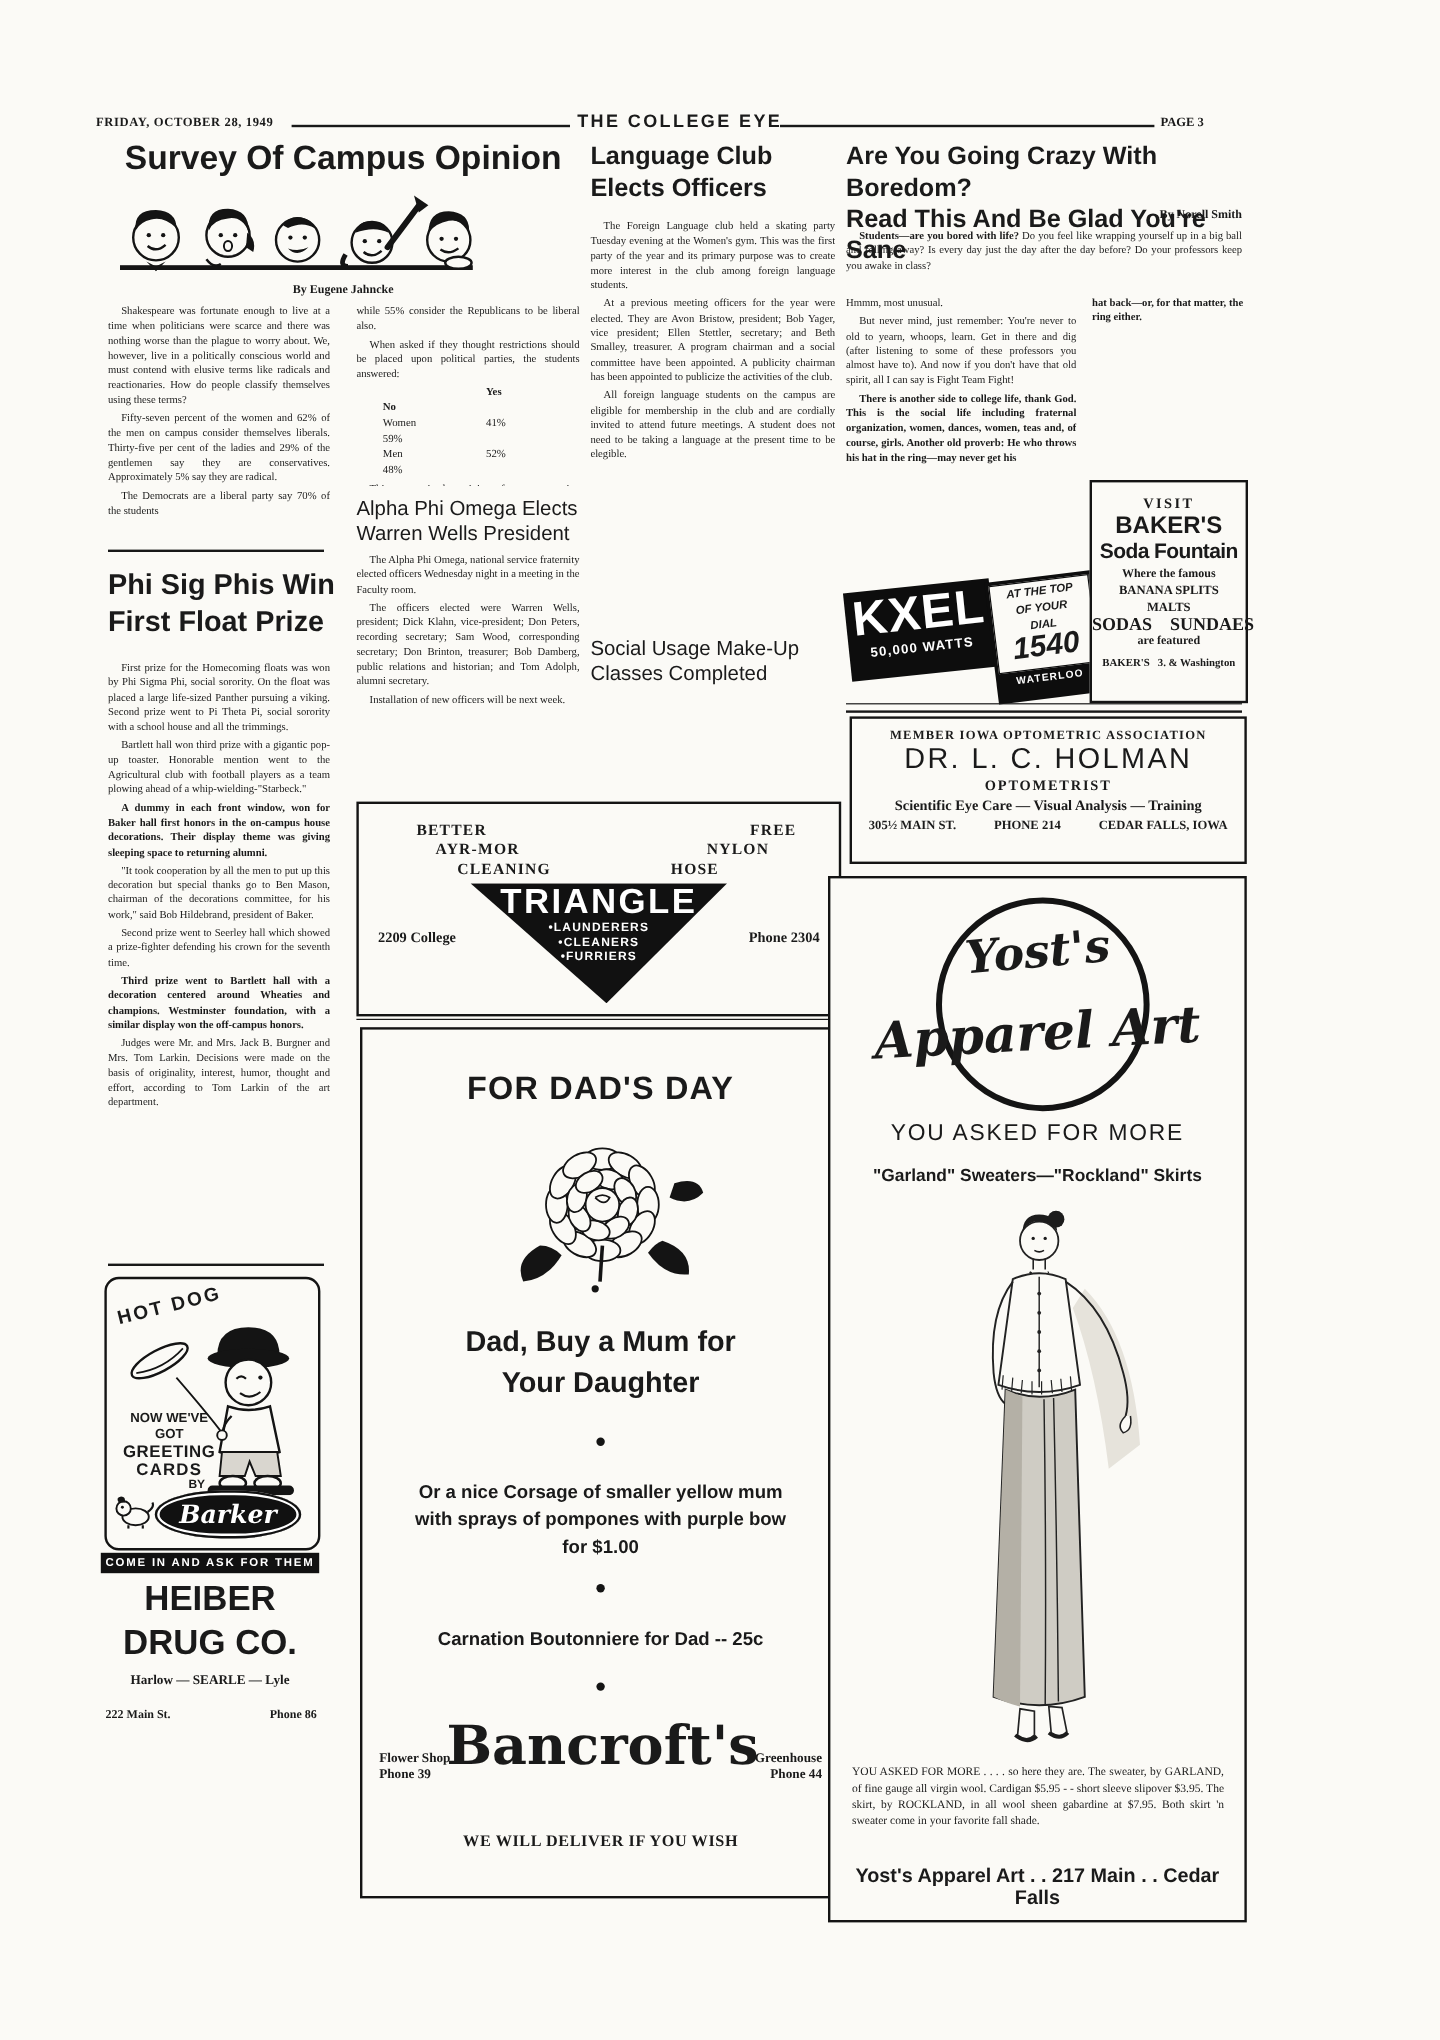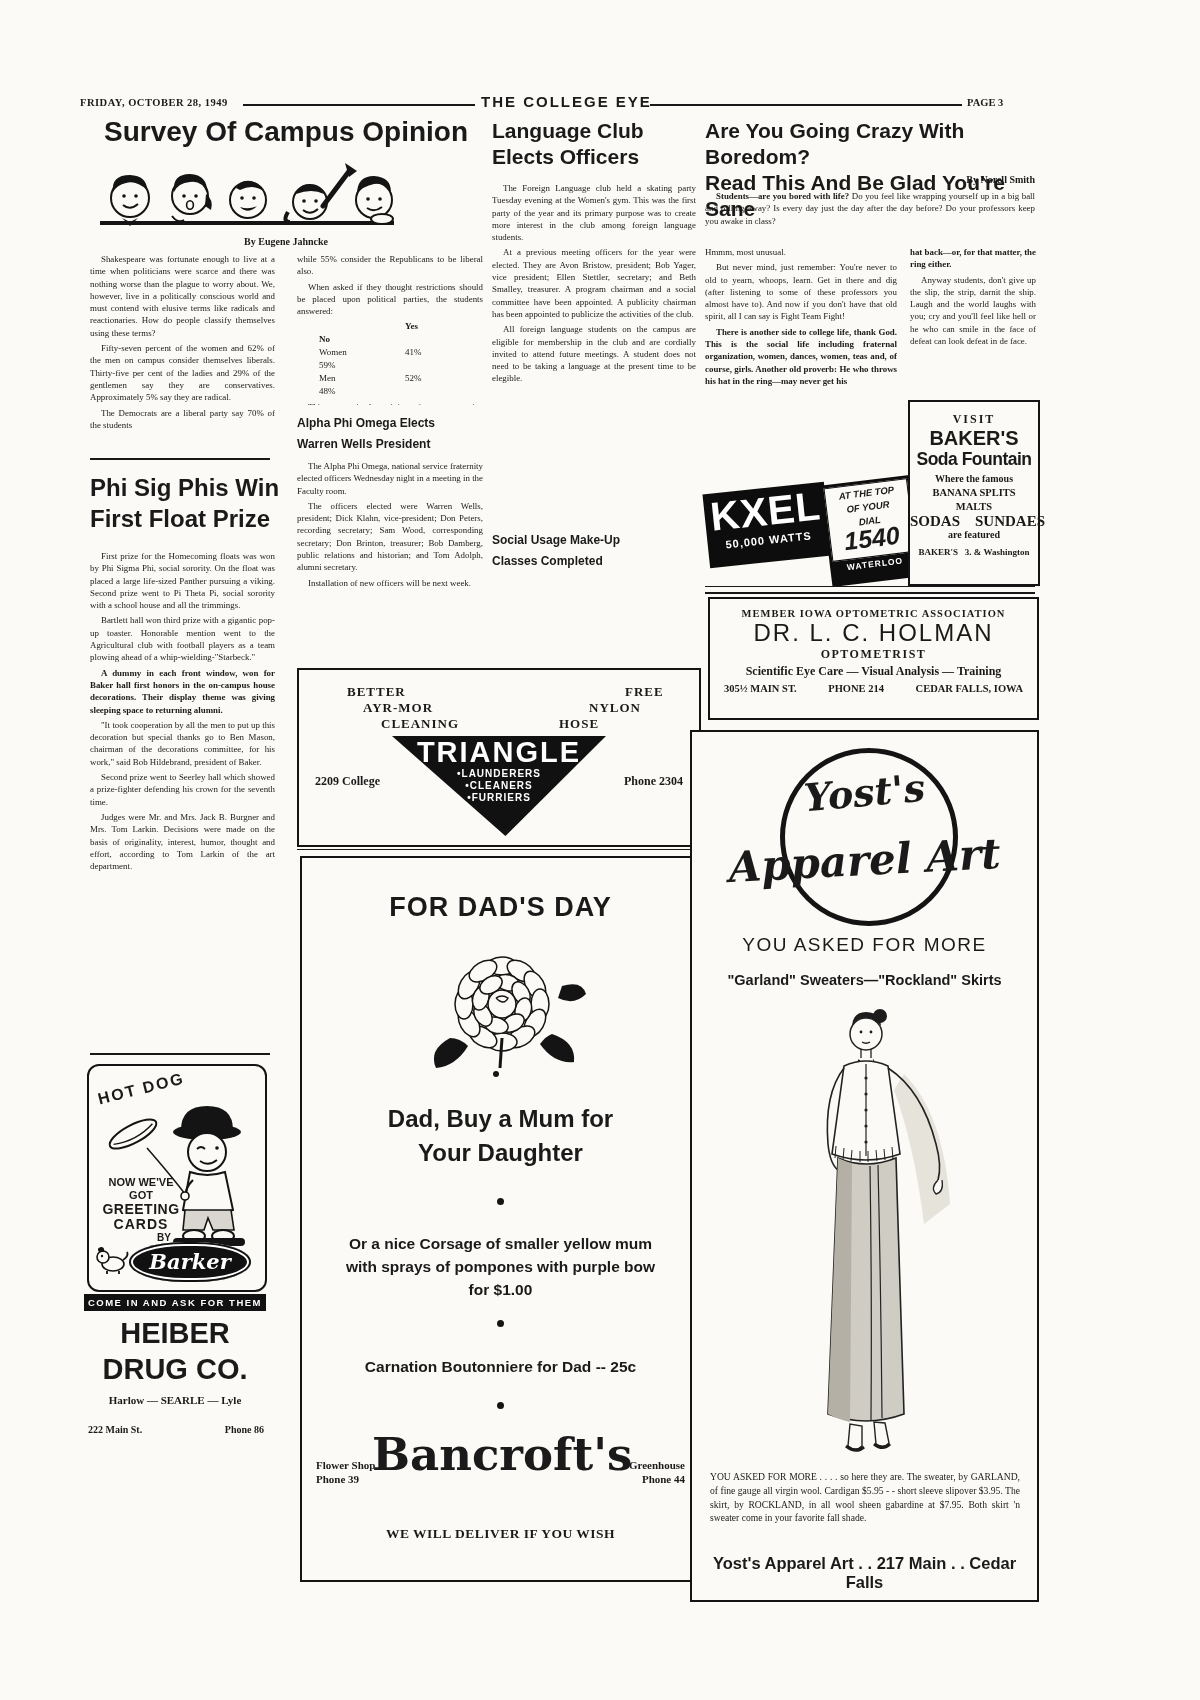--- a/index.html
+++ b/index.html
@@ -15,21 +15,21 @@
   
   .copy p{margin:0 0 3px 0;text-indent:11px;text-align:justify;font-size:8.9px;line-height:12.3px;}
   .copy p.noind{text-indent:0;}
   .copy p.b{font-weight:bold;}
   .copy{overflow:hidden;}
 
   
   .h-xl{font-family:"Liberation Sans",sans-serif;font-weight:bold;font-size:28px;line-height:32px;}
   .h-lg{font-family:"Liberation Sans",sans-serif;font-weight:bold;font-size:24px;line-height:31px;}
   .h-md{font-family:"Liberation Sans",sans-serif;font-weight:bold;font-size:21px;line-height:26px;}
-  .h-sm{font-family:"Liberation Sans",sans-serif;font-weight:bold;font-size:12px;line-height:21px;}
+  .h-sm{font-family:"Liberation Sans",sans-serif;font-weight:normal;font-size:17px;line-height:21px;}
   .byline{font-weight:bold;font-size:10px;}
 
   
   .minitable{font-size:9px;line-height:13px;margin:2px 0 3px 22px;}
   .minitable .hd{font-weight:bold;}
   .minitable span{display:inline-block;}
   .mt-l{width:86px;} .mt-c{width:42px;}
 
   
   .adbox{border:2px solid #141414;background:#fbfaf6;}
@@ -147,20 +147,21 @@
   <div class="abs h-lg" style="left:90px;top:472px;width:200px;">
     <div>Phi Sig Phis Win</div>
     <div>First Float Prize</div>
   </div>
   <div class="abs copy" style="left:90px;top:550px;width:185px;height:500px;">
     <p>First prize for the Homecoming floats was won by Phi Sigma Phi, social sorority. On the float was placed a large life-sized Panther pursuing a viking. Second prize went to Pi Theta Pi, social sorority with a school house and all the trimmings.</p>
     <p>Bartlett hall won third prize with a gigantic pop-up toaster. Honorable mention went to the Agricultural club with football players as a team plowing ahead of a whip-wielding-"Starbeck."</p>
     <p class="b">A dummy in each front window, won for Baker hall first honors in the on-campus house decorations. Their display theme was giving sleeping space to returning alumni.</p>
     <p>"It took cooperation by all the men to put up this decoration but special thanks go to Ben Mason, chairman of the decorations committee, for his work," said Bob Hildebrand, president of Baker.</p>
     <p>Second prize went to Seerley hall which showed a prize-fighter defending his crown for the seventh time.</p>
+    <p class="b">Third prize went to Bartlett hall with a decoration centered around Wheaties and champions. Westminster foundation, with a similar display won the off-campus honors.</p>
     <p>Judges were Mr. and Mrs. Jack B. Burgner and Mrs. Tom Larkin. Decisions were made on the basis of originality, interest, humor, thought and effort, according to Tom Larkin of the art department.</p>
   </div>
   <div class="abs rule" style="left:90px;top:1053px;width:180px;"></div>
 
   <div class="abs hotdogbox" style="left:87px;top:1064px;width:176px;height:224px;">
     <div class="abs sans" style="left:8px;top:14px;font-weight:bold;font-size:16px;letter-spacing:2px;transform:rotate(-14deg);">HOT DOG</div>
     <svg class="abs" style="left:8px;top:20px;" width="160" height="160" viewBox="0 0 160 160">
 
       <g transform="rotate(-28 36 48)">
         <ellipse cx="36" cy="48" rx="26" ry="9" fill="#fbfaf6" stroke="#141414" stroke-width="2"></ellipse>
@@ -323,21 +324,20 @@
     <p><span class="b" style="font-weight:bold;">Students—are you bored with life?</span>
        <span>Do you feel like wrapping yourself up in a big ball and rolling away? Is every day just the day after the day before? Do your professors keep you awake in class?</span></p>
   </div>
   <div class="abs copy" style="left:705px;top:246px;width:192px;height:228px;">
     <p class="noind">Hmmm, most unusual.</p>
     <p>But never mind, just remember: You're never to old to yearn, whoops, learn. Get in there and dig (after listening to some of these professors you almost have to). And now if you don't have that old spirit, all I can say is Fight Team Fight!</p>
     <p class="b">There is another side to college life, thank God. This is the social life including fraternal organization, women, dances, women, teas and, of course, girls. Another old proverb: He who throws his hat in the ring—may never get his</p>
   </div>
   <div class="abs copy" style="left:910px;top:246px;width:126px;height:150px;">
     <p class="b noind">hat back—or, for that matter, the ring either.</p>
-    <p>Anyway students, don't give up the slip, the strip, darnit the ship. Laugh and the world laughs with you; cry and you'll feel like hell or he who can smile in the face of defeat can look defeat in de face.</p>
   </div>
 
   <div class="abs" style="left:700px;top:476px;width:200px;height:110px;">
     <div class="kxel-a">
       <div class="call">KXEL</div>
       <div class="watts">50,000 WATTS</div>
     </div>
     <div class="kxel-b">
       <div class="inner">
         <div class="t1">AT THE TOP</div>

